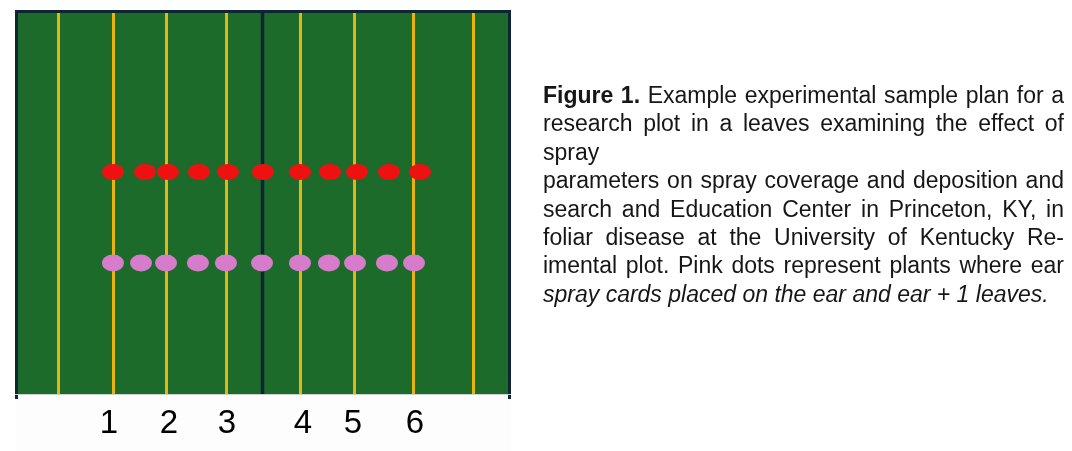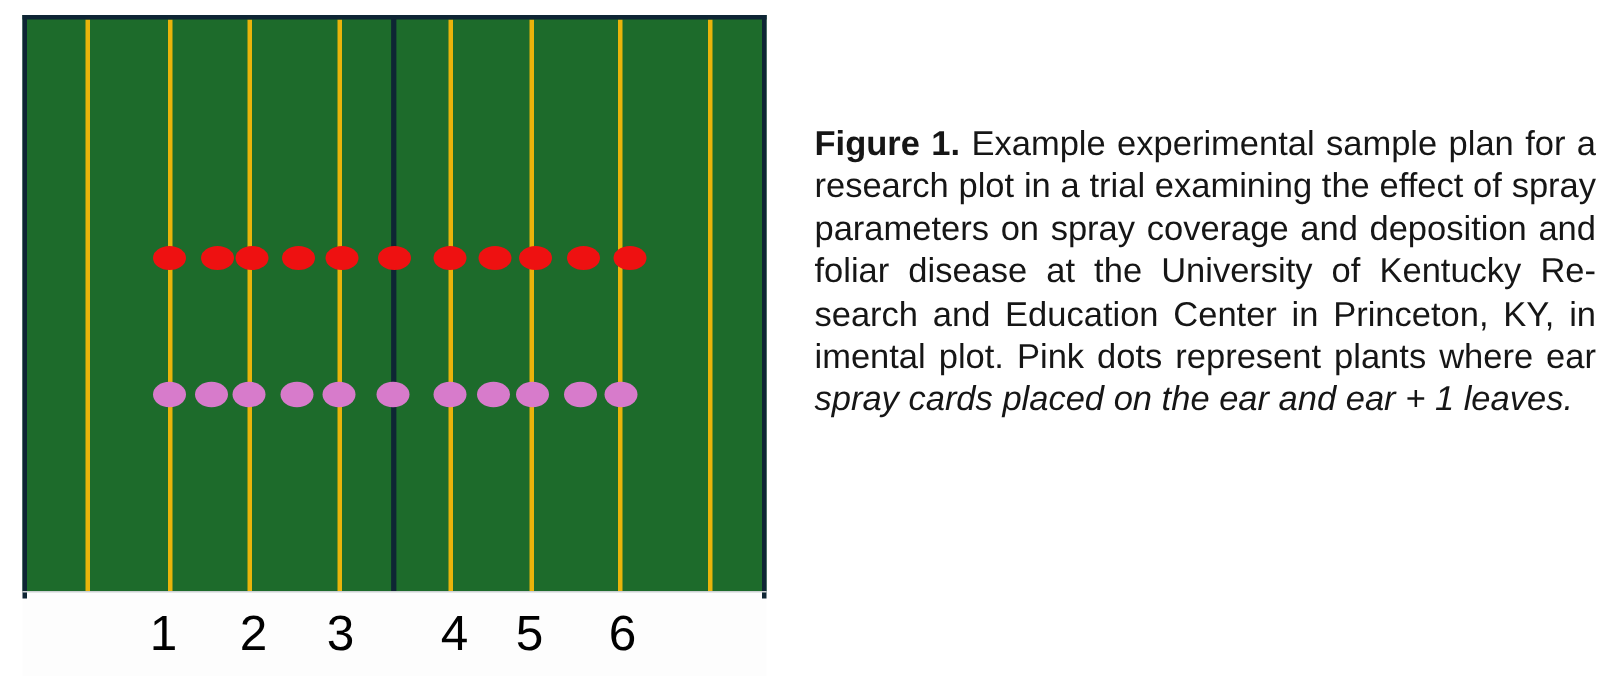--- a/index.html
+++ b/index.html
@@ -82,21 +82,21 @@
       <text x="109" y="433" text-anchor="middle" font-size="33" fill="#000000" font-family="&quot;Liberation Sans&quot;, sans-serif">1</text>
       <text x="169" y="433" text-anchor="middle" font-size="33" fill="#000000" font-family="&quot;Liberation Sans&quot;, sans-serif">2</text>
       <text x="227" y="433" text-anchor="middle" font-size="33" fill="#000000" font-family="&quot;Liberation Sans&quot;, sans-serif">3</text>
       <text x="303" y="433" text-anchor="middle" font-size="33" fill="#000000" font-family="&quot;Liberation Sans&quot;, sans-serif">4</text>
       <text x="353" y="433" text-anchor="middle" font-size="33" fill="#000000" font-family="&quot;Liberation Sans&quot;, sans-serif">5</text>
       <text x="415" y="433" text-anchor="middle" font-size="33" fill="#000000" font-family="&quot;Liberation Sans&quot;, sans-serif">6</text>
     </svg>
 
   <div class="caption">
     <div class="cap-line"><span class="cap-bold">Figure 1.</span> <span>Example experimental sample plan for a</span></div>
-    <div class="cap-line">research plot in a trial examining the effect of spray</div>
+    <div class="cap-line">research plot in a leaves examining the effect of spray</div>
     <div class="cap-line">parameters on spray coverage and deposition and</div>
+    <div class="cap-line">search and Education Center in Princeton, KY, in</div>
     <div class="cap-line">foliar disease at the University of Kentucky Re-</div>
-    <div class="cap-line">search and Education Center in Princeton, KY, in</div>
     <div class="cap-line">imental plot. Pink dots represent plants where ear</div>
     <div class="cap-line">spray cards placed on the ear and ear + 1 leaves.</div>
   </div>
 
 </div>
 
 </body></html>

